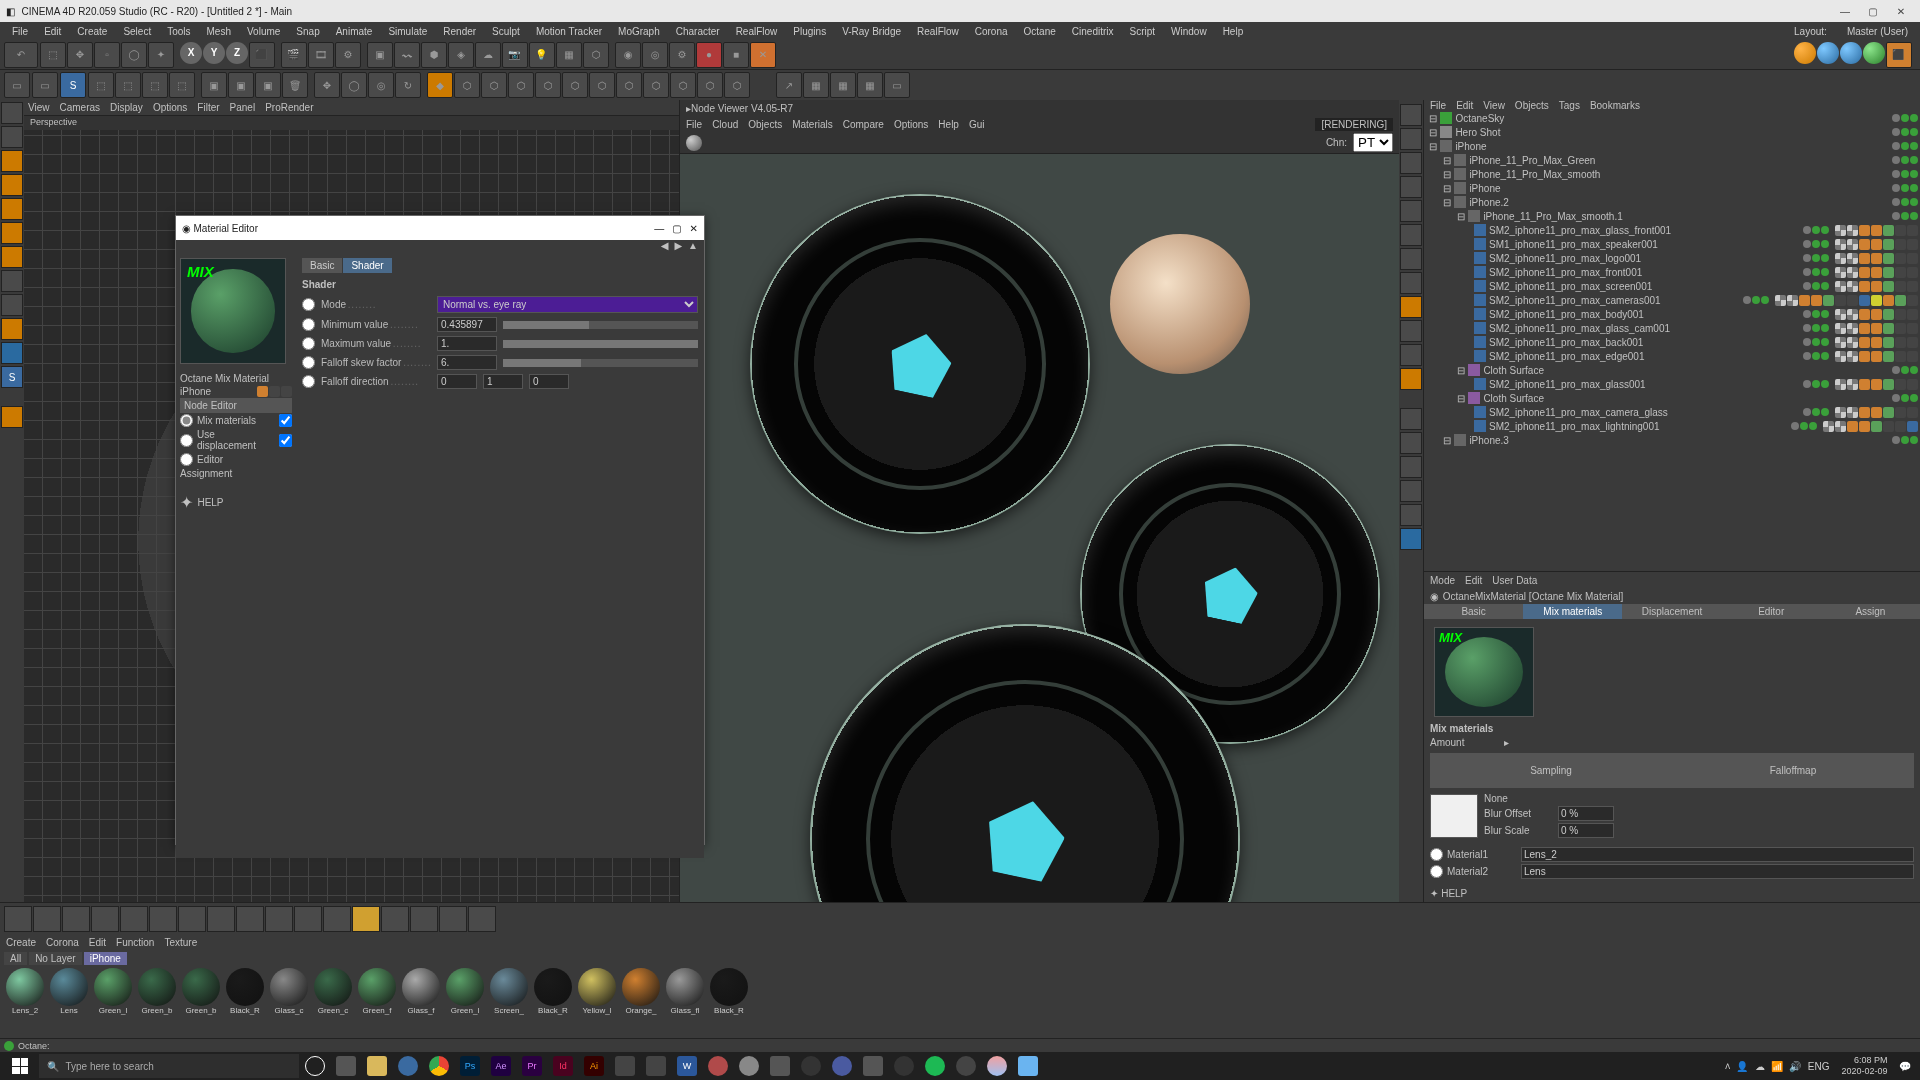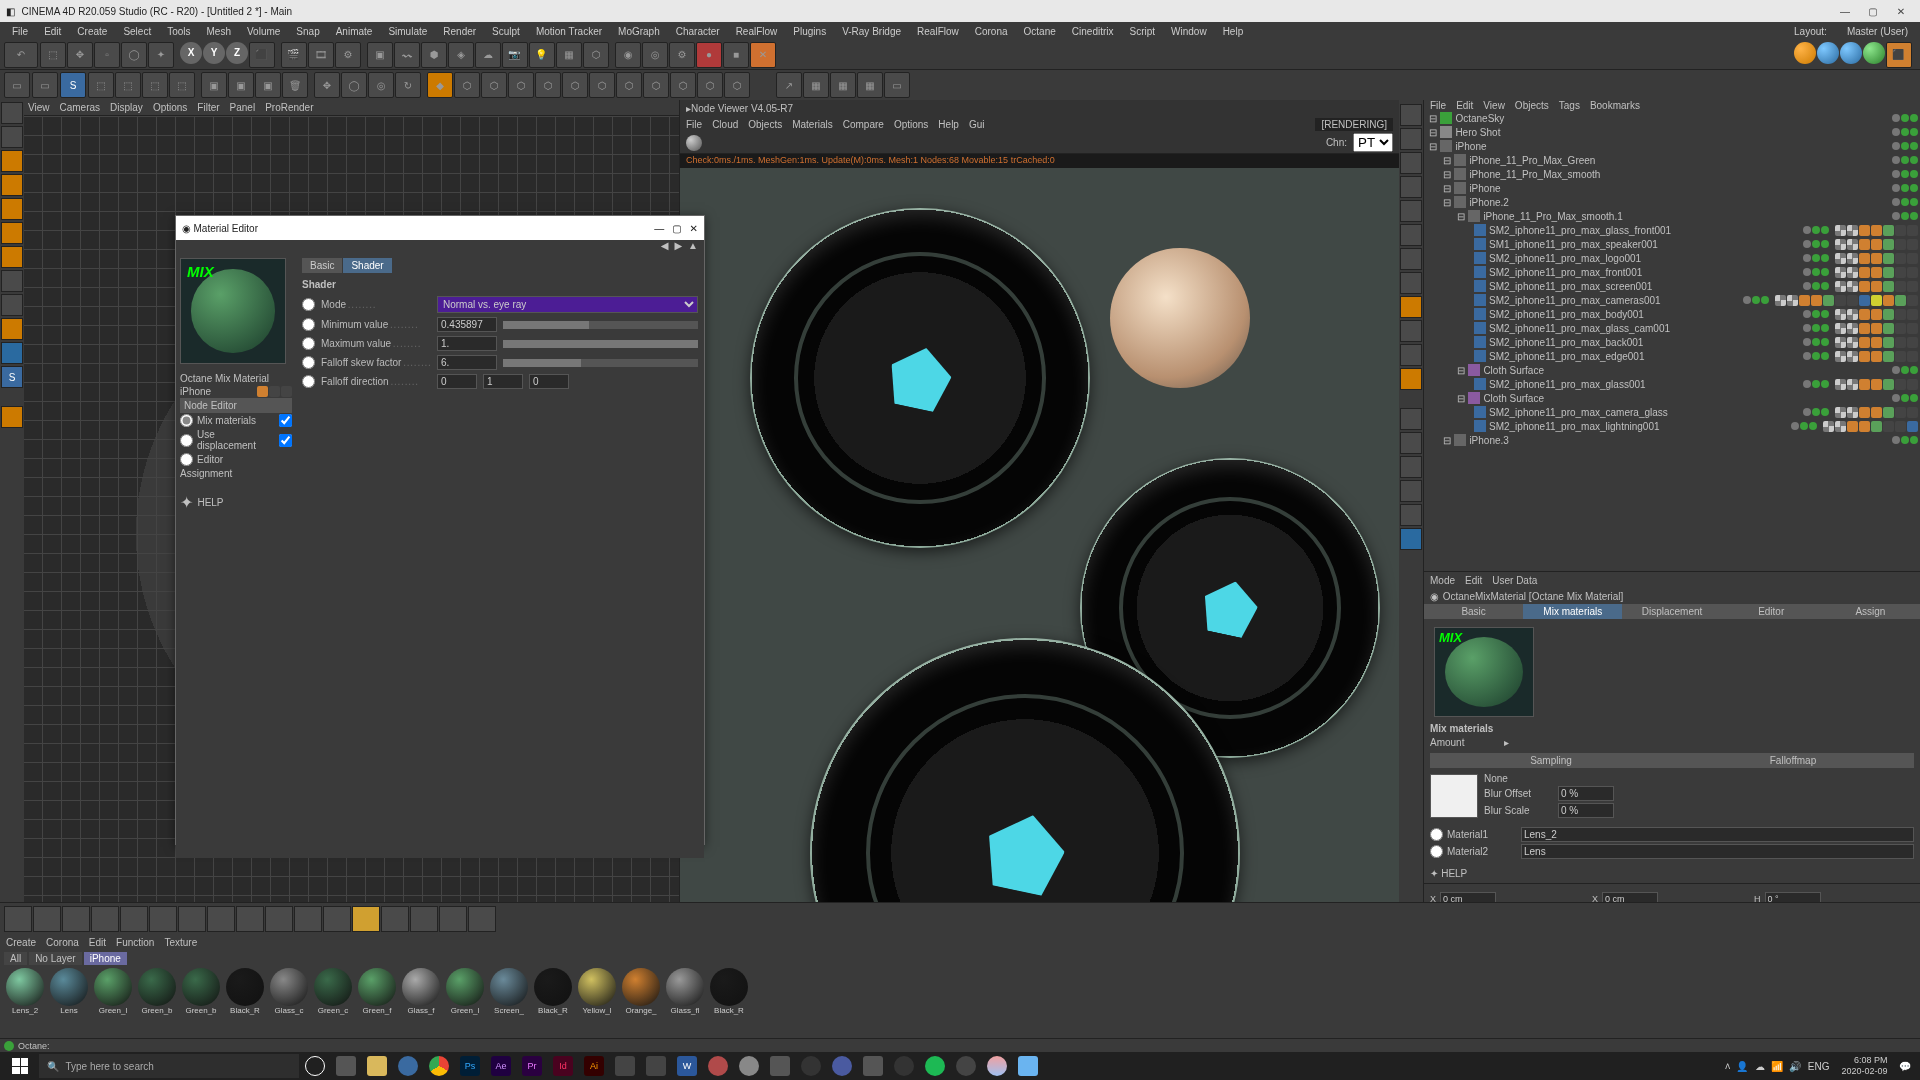--- a/index.html
+++ b/index.html
@@ -107,21 +107,21 @@
 .attr-tabs span { flex:1; text-align:center; padding:2px 0; background:#555; }
 .attr-tabs span.active { background:#4a6a8a; color:#fff; }
 .attr-body { padding:4px 6px; }
 .attr-preview { width:100px; height:90px; background:#1a2a2a; border:1px solid #555; position:relative; margin:4px; }
 .attr-preview .ball { position:absolute; left:10%; top:10%; width:80%; height:80%; border-radius:50%; background:radial-gradient(circle at 35% 30%, #5aa068, #1a3a2a); }
 .attr-preview .txt { position:absolute; left:4px; top:2px; color:#0f0; font-weight:bold; font-size:13px; font-style:italic; }
 .attr-row { display:flex; align-items:center; gap:4px; padding:1px 0; }
 .attr-row .lbl { width:70px; }
 .attr-row input[type=text] { width:56px; background:#2a2a2a; border:1px solid #555; color:#ccc; padding:1px 2px; font-size:10px; }
 .falloff-hdr { display:flex; background:#555; margin-top:4px; }
-.falloff-hdr span { flex:1; text-align:center; padding:2px 0; }
+.falloff-hdr span { flex:1; text-align:center; padding:12px 0; }
 .sw { width:48px; height:44px; background:#f0f0f0; border:1px solid #555; margin:2px 0 4px; }
 .xyz-panel { height:80px; border-top:1px solid #222; padding:4px 6px; display:grid; grid-template-columns:repeat(3,1fr); gap:2px; font-size:9px; }
 .xyz-panel .cell { display:flex; align-items:center; gap:4px; }
 .xyz-panel input { width:56px; background:#2a2a2a; border:1px solid #555; color:#ccc; padding:1px 2px; font-size:9px; }
 .xyz-foot { display:flex; gap:4px; padding:2px 6px; }
 .xyz-foot span { flex:1; text-align:center; background:#555; padding:2px 0; }
 .bottom-area { position:absolute; left:0; right:0; bottom:28px; height:150px; background:#3a3a3a; display:flex; flex-direction:column; }
 .play-controls { height:32px; display:flex; align-items:center; padding:0 4px; gap:1px; border-top:1px solid #222; }
 .play-controls .pb { width:28px; height:26px; background:#4a4a4a; border:1px solid #222; }
 .mat-menu { height:16px; display:flex; align-items:center; padding:0 6px; gap:10px; }
@@ -305,20 +305,21 @@
   <div class="viewport-area">
     <div class="vp-menu">
       <span>View</span>
       <span>Cameras</span>
       <span>Display</span>
       <span>Options</span>
       <span>Filter</span>
       <span>Panel</span>
       <span>ProRender</span>
     </div>
+    <div class="vp-label">Perspective</div>
     <div class="vp-canvas">
       <div class="wireframe"></div>
     </div>
     <div class="timeline">
       <div class="scrub"></div>
     </div>
   </div>
 
   <div class="liveviewer">
     <div class="lv-title">
@@ -334,21 +335,20 @@
       <span>Options</span>
       <span>Help</span>
       <span>Gui</span>
       <span class="rendering">[RENDERING]</span>
     </div>
     <div class="lv-bar">
       <div class="sphere" style="width:16px;height:16px;background:radial-gradient(circle at 30% 30%,#ccc,#555)"></div>
       <span style="margin-left:auto">Chn:</span>
       <select><option>PT</option></select>
     </div>
-    <div class="lv-status">Check:0ms./1ms. MeshGen:1ms. Update(M):0ms. Mesh:1 Nodes:68 Movable:15 trCached:0</div>
     <div class="lv-render">
       <div class="flash"></div>
       <div class="lens lens1">
           <div class="inner-ring"></div>
         </div>
       <div class="lens lens2">
           <div class="inner-ring"></div>
         </div>
       <div class="lens lens3">
           <div class="inner-ring"></div>

